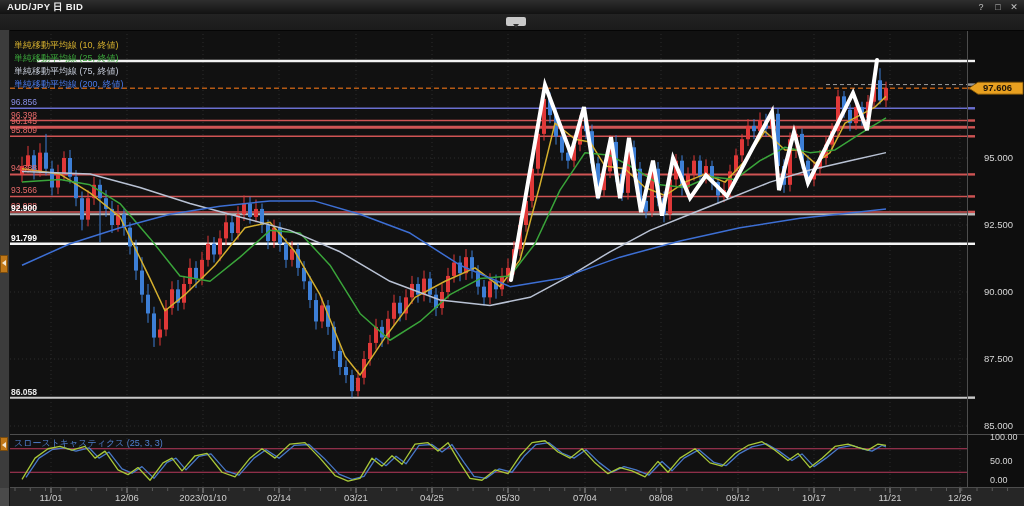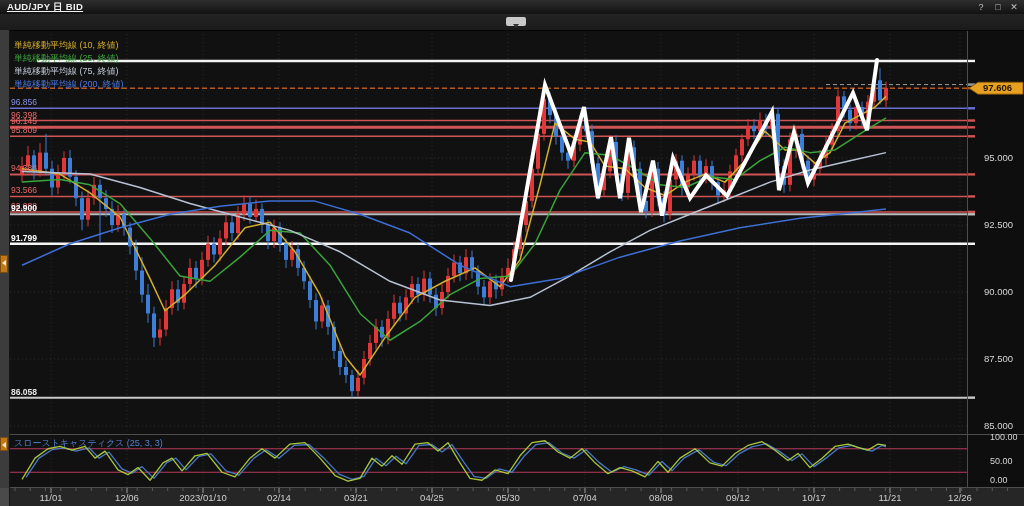--- a/index.html
+++ b/index.html
@@ -1,20 +1,20 @@
 <!DOCTYPE html>
 <html><head>
 <meta charset="utf-8">
 <style>
   html,body{margin:0;padding:0;background:#000;}
   #win{position:relative;width:1024px;height:506px;background:#0e0e0e;overflow:hidden;
        font-family:"Liberation Sans","DejaVu Sans",sans-serif;}
   #titlebar{position:absolute;left:0;top:0;width:1024px;height:14px;
     background:linear-gradient(#2e2e2e,#121212);color:#f0f0f0;z-index:3;}
-  #title{position:absolute;left:7px;top:1px;font-size:9.5px;font-weight:bold;letter-spacing:.3px;text-decoration:underline;}
+  #title{position:absolute;left:7px;top:1px;font-size:9.5px;font-weight:bold;letter-spacing:.3px;}
   .winbtn{position:absolute;top:1px;width:14px;height:12px;color:#c0c0c0;font-size:9px;
     text-align:center;line-height:12px;cursor:default;}
   #toolbar{position:absolute;left:0;top:14px;width:1024px;height:16px;
     background:linear-gradient(#232323,#1b1b1b);border-bottom:1px solid #050505;z-index:3;}
   #collapse-btn{position:absolute;left:506px;top:3px;width:20px;height:9px;background:#c9c9c9;
     border-radius:2px;text-align:center;}
   #collapse-btn .tri{display:inline-block;width:0;height:0;border-left:3px solid transparent;
     border-right:3px solid transparent;border-top:4px solid #333;vertical-align:3px;}
   #leftstrip{position:absolute;left:0;top:30px;width:9px;height:476px;background:#3c3c3c;
     border-right:1px solid #141414;z-index:3;}

